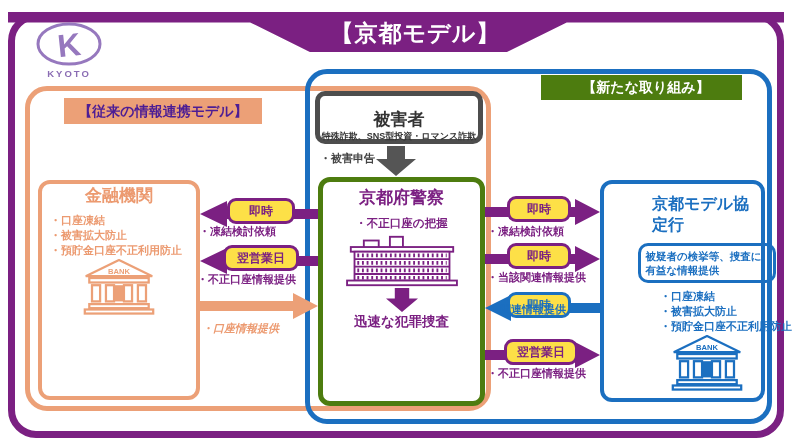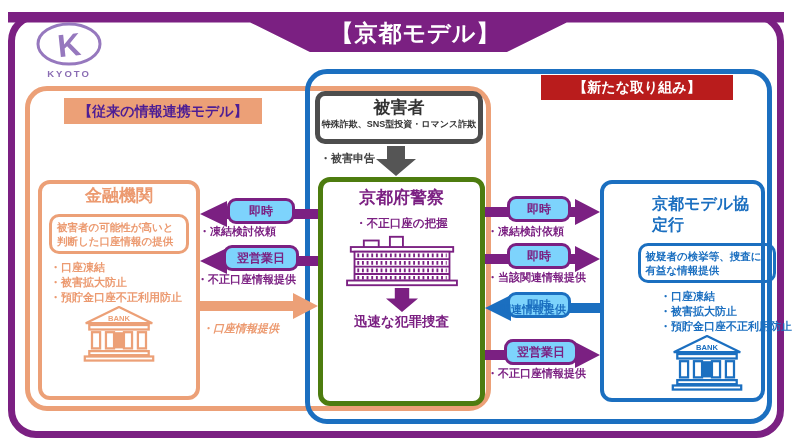--- a/index.html
+++ b/index.html
@@ -9,46 +9,46 @@
   }
   .abs{position:absolute;}
   
   #outer-frame{left:8px;top:13px;width:776px;height:425px;border:7px solid #7B2082;border-radius:28px;box-sizing:border-box;}
   #banner{left:8px;top:12px;width:776px;height:40px;background:#7B2082;
     clip-path:polygon(0 0,100% 0,100% 26%,72% 26%,64.3% 100%,38.9% 100%,31.2% 26%,0 26%);}
   #banner-title{position:absolute;left:39%;width:27%;top:6px;text-align:center;color:#fff;font-size:23px;letter-spacing:1px;}
   #legacy-frame{left:25px;top:86px;width:466px;height:325px;border:5px solid #ECA077;border-radius:22px;box-sizing:border-box;z-index:1;}
   #new-frame{left:305px;top:69px;width:467px;height:355px;border:5px solid #1B6FC0;border-radius:22px;box-sizing:border-box;z-index:2;}
   #legacy-label{left:64px;top:86px;width:198px;height:26px;background:#ECA077;color:#4c1d95;font-size:14px;text-align:center;line-height:26px;z-index:3;margin-top:12px;}
-  #new-label{left:541px;top:75px;width:192px;height:25px;background:#b91c1c;color:#fff;font-size:14px;text-align:center;line-height:25px;z-index:3;}
+  #new-label{left:541px;top:75px;width:192px;height:25px;background:#4d7c0f;color:#fff;font-size:14px;text-align:center;line-height:25px;z-index:3;padding-left:9px;}
   
   .entity{background:#fff;box-sizing:border-box;z-index:5;display:flex;flex-direction:column;align-items:center;}
   #victim-box{left:315px;top:91px;width:168px;height:53px;border:5px solid #4D4D4D;border-radius:10px;}
-  #victim-title{font-size:17px;color:#333;margin-top:2px;line-height:19px;}
+  #victim-title{font-size:17px;color:#333;margin-top:14px;line-height:19px;}
   #victim-subtitle{font-size:9px;color:#333;margin-top:1px;white-space:nowrap;}
   #victim-report{left:320px;top:151px;font-size:11px;color:#444;z-index:5;}
   #police-box{left:318px;top:177px;width:167px;height:229px;border:5px solid #4d7c0f;border-radius:12px;}
   #police-title{font-size:17px;color:#7B2082;margin-top:4px;}
   .inner-note{border-radius:10px;box-sizing:border-box;text-align:left;padding:3px 5px;}
   #police-note{margin-top:5px;width:143px;border:3px solid #7B2082;color:#7B2082;font-size:11px;line-height:1.32;}
   #police-grasp{margin-top:7px;font-size:11.5px;color:#7B2082;}
   #police-outcome{font-size:13.5px;color:#7B2082;margin-top:1px;}
   #bank-box{left:38px;top:180px;width:162px;height:220px;border:4px solid #ECA077;border-radius:12px;}
   #bank-title{font-size:17px;color:#EC9A70;}
   #bank-note{margin-top:7px;width:140px;border:3px solid #ECA077;color:#EC9A70;font-size:10.5px;line-height:1.35;}
   #partner-box{left:600px;top:180px;width:165px;height:222px;border:4px solid #1B6FC0;border-radius:12px;padding-left:48px;}
   #partner-title{font-size:16px;color:#1B6FC0;margin-top:10px;}
   #partner-note{margin-top:7px;width:138px;border:3px solid #1B6FC0;color:#1B6FC0;font-size:10.5px;line-height:1.35;}
   .effects{align-self:flex-start;margin-top:6px;padding-left:8px;text-align:left;}
   .effects div{font-size:11px;line-height:1.35;white-space:nowrap;}
   #bank-box .effects div{color:#EC9A70;}
   #partner-box .effects div{color:#1B6FC0;}
   
   .flow-arrow{z-index:4;}
-  .timing-pill{z-index:6;background:#7dd3fc;border:3px solid #7B2082;border-radius:9px;color:#7B2082;
+  .timing-pill{z-index:6;background:#fde047;border:3px solid #7B2082;border-radius:9px;color:#7B2082;
     font-size:12px;text-align:center;height:18px;line-height:18px;box-sizing:content-box;padding:1px 0;}
   .timing-pill.blue{border-color:#1B6FC0;color:#1B6FC0;}
   .flow-label{z-index:6;font-size:11px;color:#7B2082;white-space:nowrap;}
   .flow-label.orange{color:#EC9A70;font-style:italic;}
   .flow-label.blue{color:#1B6FC0;}
 </style>
 </head>
 <body>
 
 <div id="stage">
@@ -104,21 +104,20 @@
       </g>
     </svg>
     <svg width="36" height="24" viewBox="0 0 40 30">
       <polygon points="11,0 29,0 29,13 40,13 20,30 0,13 11,13" fill="#7B2082"></polygon>
     </svg>
     <div id="police-outcome">迅速な犯罪捜査</div>
   </div>
 
   <div class="abs entity" id="bank-box">
     <div id="bank-title">金融機関</div>
-    <div class="inner-note" id="bank-note">被害者の可能性が高いと判断した口座情報の提供</div>
     <div class="effects">
       <div>・口座凍結</div>
       <div>・被害拡大防止</div>
       <div>・預貯金口座不正利用防止</div>
     </div>
     <svg width="72" height="56" viewBox="0 0 80 62" style="margin-top:1px;color:#ECA077;">
       <g stroke="currentColor" fill="none" stroke-width="2.5">
         <polygon points="40,1 77,19 3,19"></polygon>
         <rect x="7" y="21" width="66" height="5"></rect>
         <rect x="10" y="29" width="9" height="18"></rect>

